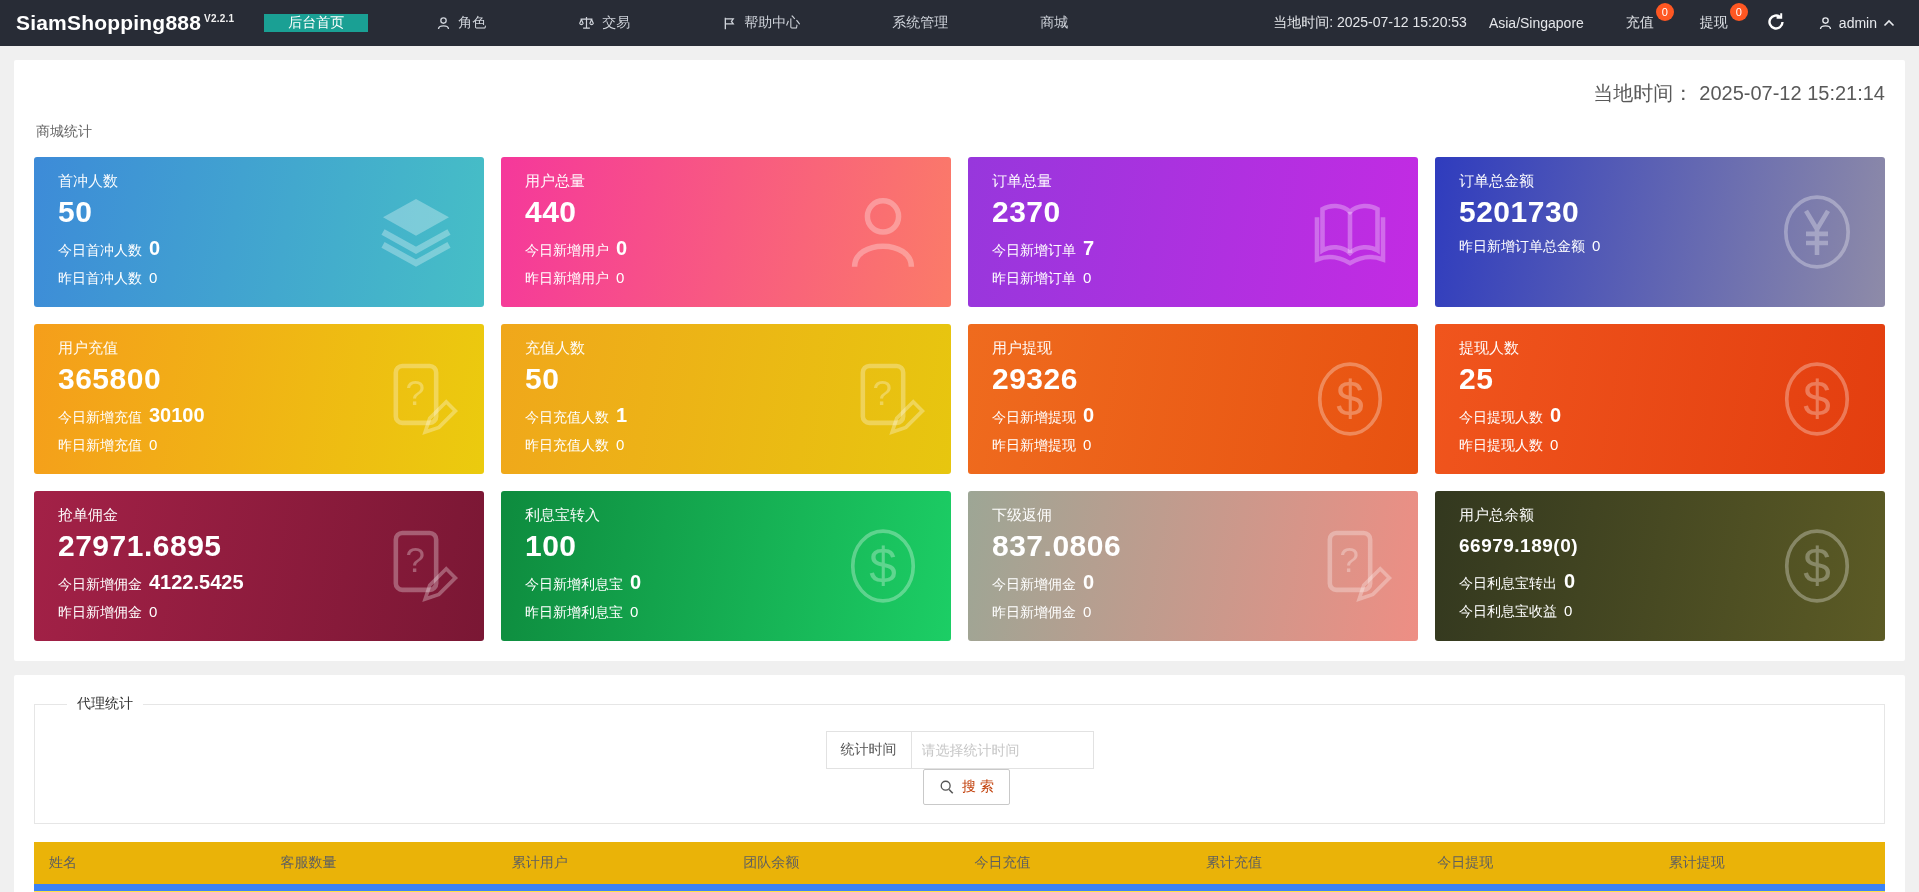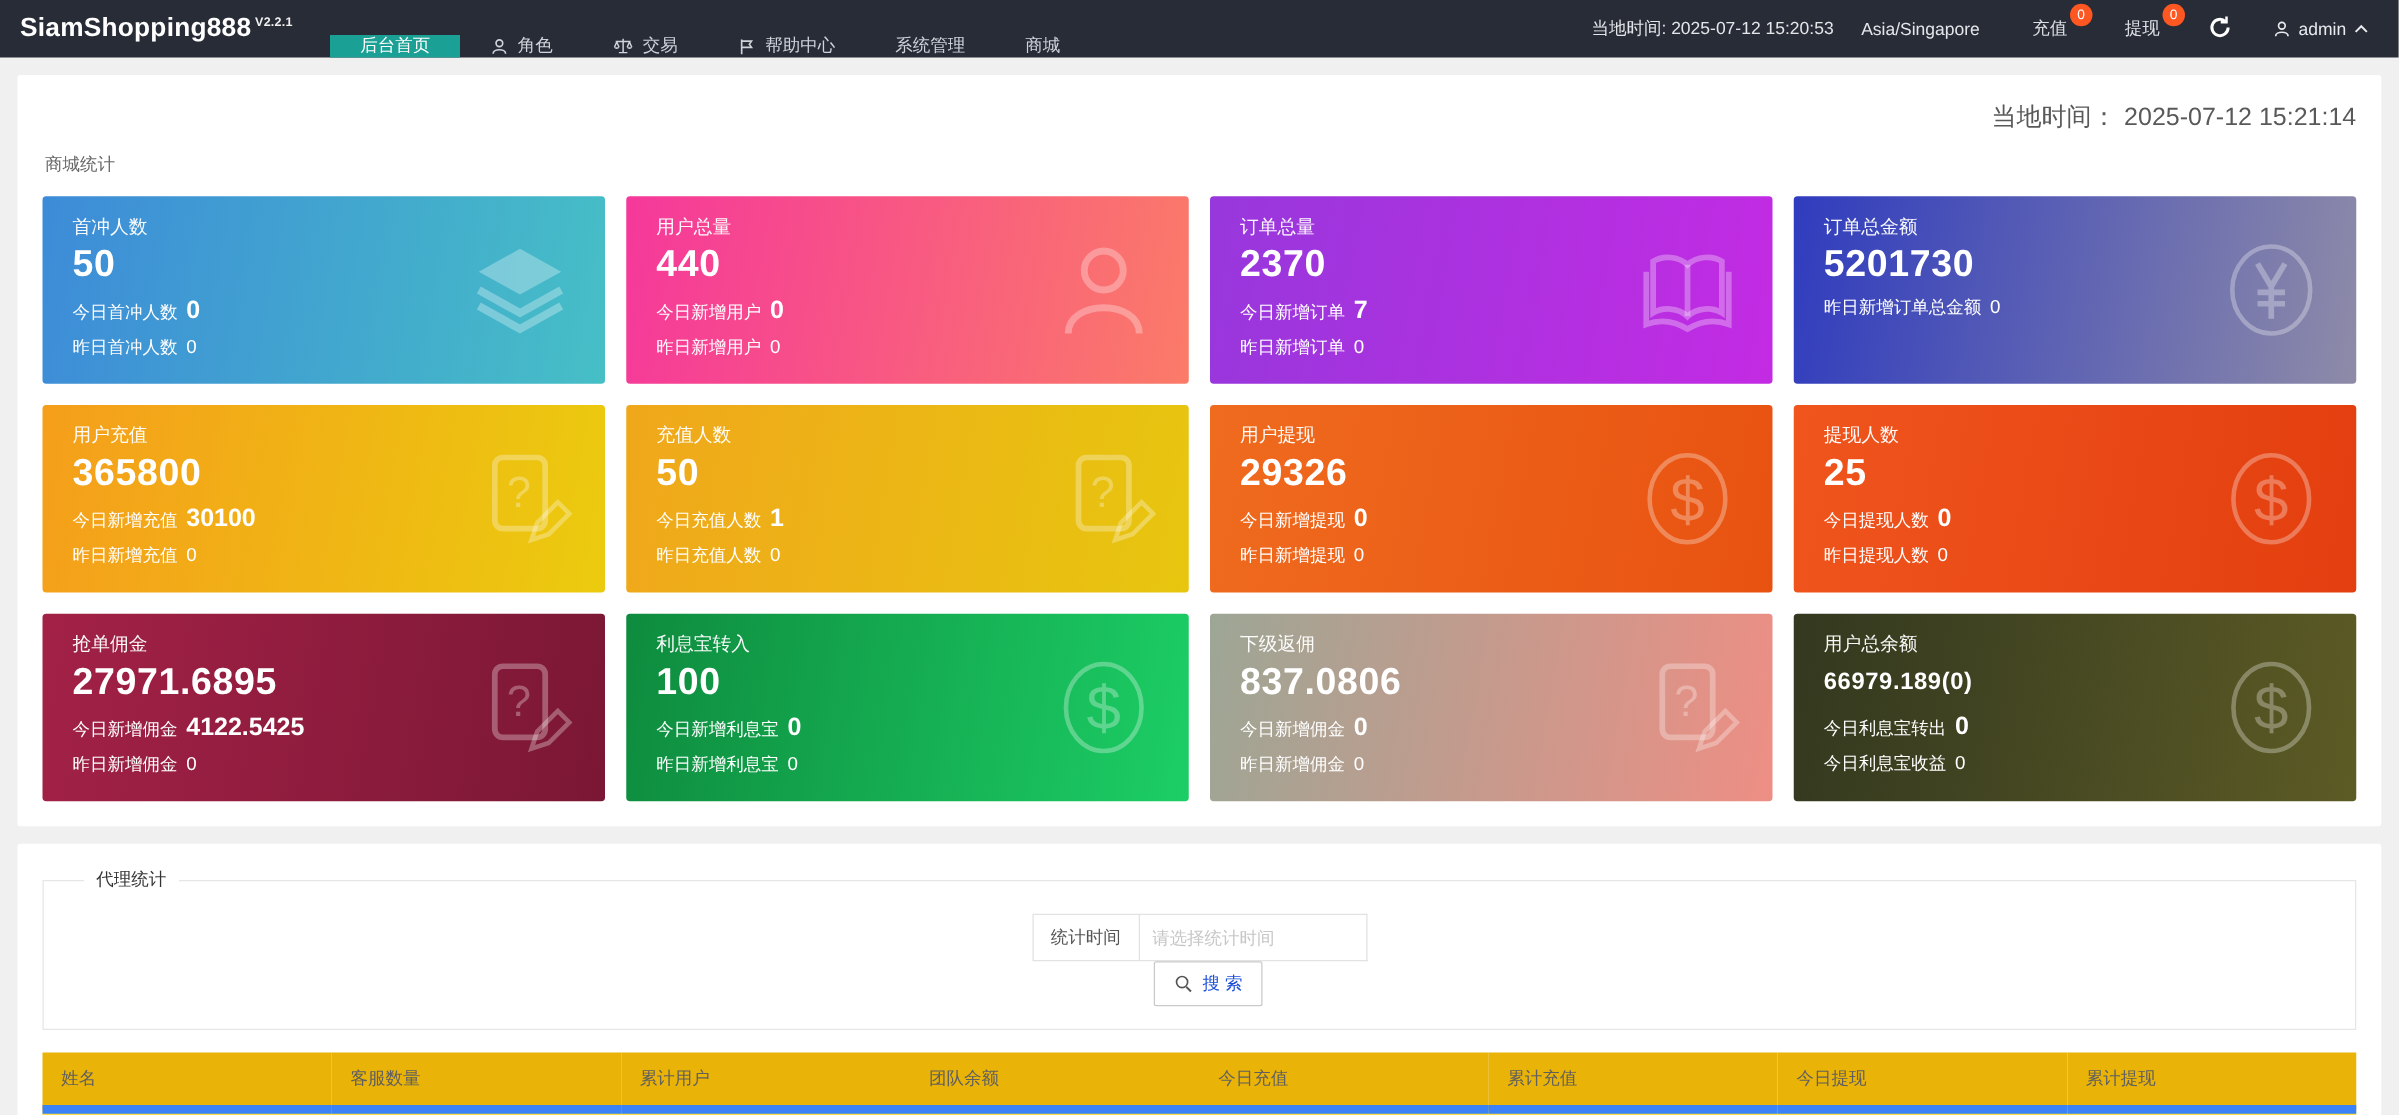--- a/index.html
+++ b/index.html
@@ -5,21 +5,21 @@
   * { margin:0; padding:0; box-sizing:border-box; }
   html,body { width:1919px; height:892px; overflow:hidden; background:#F0F0F0;
               font-family:"Liberation Sans", sans-serif; }
 
   
   .navbar { display:flex; align-items:stretch; height:46px; background:#282C36;
             color:#C9CCD4; font-size:14px; padding-left:16px; }
   .brand { display:flex; align-items:center; color:#fff; font-size:21px; font-weight:bold;
            margin-right:30px; letter-spacing:.2px; cursor:pointer; }
   .brand sup { font-size:10px; font-weight:600; margin:-10px 0 0 3px; color:#f0f0f0; }
-  .nav-menu { display:flex; align-items:flex-end; }
+  .nav-menu { display:flex; align-items:center;gap:44px; }
   .nav-item { display:flex; align-items:center; gap:7px; padding:0 24px; color:#CFD3DA; cursor:pointer; }
   .nav-item.active { background:#1AA094; color:#fff; }
   .nav-item svg { width:15px; height:15px; }
   .nav-right { margin-left:auto; display:flex; align-items:center; }
   .nav-time { margin-right:22px; color:#E4E6EA; }
   .nav-tz { margin-right:34px; color:#E4E6EA;text-align:center; }
   .nav-chip { position:relative; padding:0 8px; margin-right:30px; cursor:pointer; color:#DDE0E5; }
   .badge { position:absolute; top:-11px; right:-12px; min-width:18px; height:18px; border-radius:9px;
            background:#FF5722; color:#fff; font-size:11px; line-height:18px; text-align:center;
            padding:0 4px; font-style:normal; }
@@ -55,21 +55,21 @@
   fieldset.field-block { border:1px solid #E6E6E6; padding:14px 18px 18px; }
   fieldset.field-block legend { font-size:14px; color:#333; padding:0 10px; margin-left:14px; }
   .search-row { display:flex; align-items:center; margin-top:4px;flex-direction:column; }
   .input-group { display:flex; }
   .addon { border:1px solid #E2E2E2; padding:9px 14px; font-size:14px; color:#555; background:#fff; }
   .input-group input { border:1px solid #E2E2E2; border-left:none; width:182px; padding:9px 10px;
                        font-size:14px; color:#333; outline:none; font-family:inherit; }
   .input-group input::placeholder { color:#C7C7C7; }
   .search-btn { display:flex; align-items:center; gap:7px; margin-left:14px; background:#fff;
                 border:1px solid #C9C9C9; border-radius:2px; padding:8px 15px; font-size:14px;
-                color:#1d4ed8; cursor:pointer; font-family:inherit; }
+                color:#c2410c; cursor:pointer; font-family:inherit; }
   .search-btn svg { width:16px; height:16px; color:#555; }
 
   
   table.agent-table { width:100%; border-collapse:collapse; margin-top:18px; table-layout:fixed; }
   .agent-table th { background:#eab308; font-weight:400; font-size:14px; color:#5F5F5F;
                     text-align:left; padding:12px 15px; border-bottom:7px solid #3b82f6; }
   .agent-table td { font-size:16px; color:#666; text-align:left; padding:15px 15px;
                     border-bottom:1px solid #EBEBEB; background:#fde047; }
   .hidden-defs { position:absolute; width:0; height:0; overflow:hidden; }
 </style>

